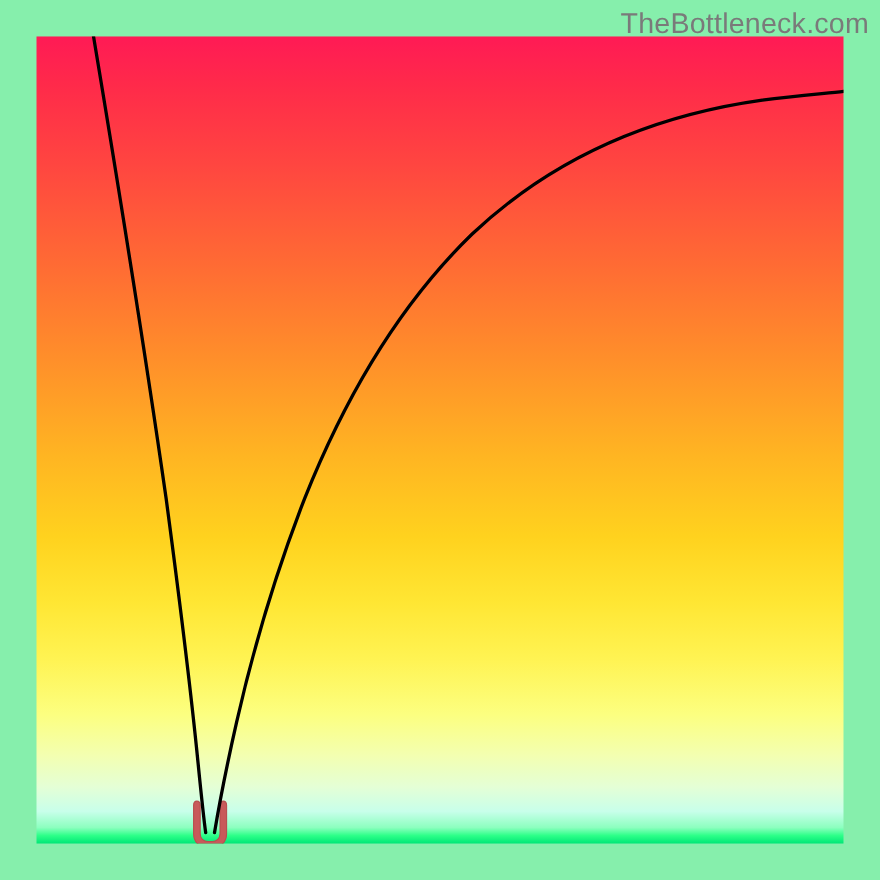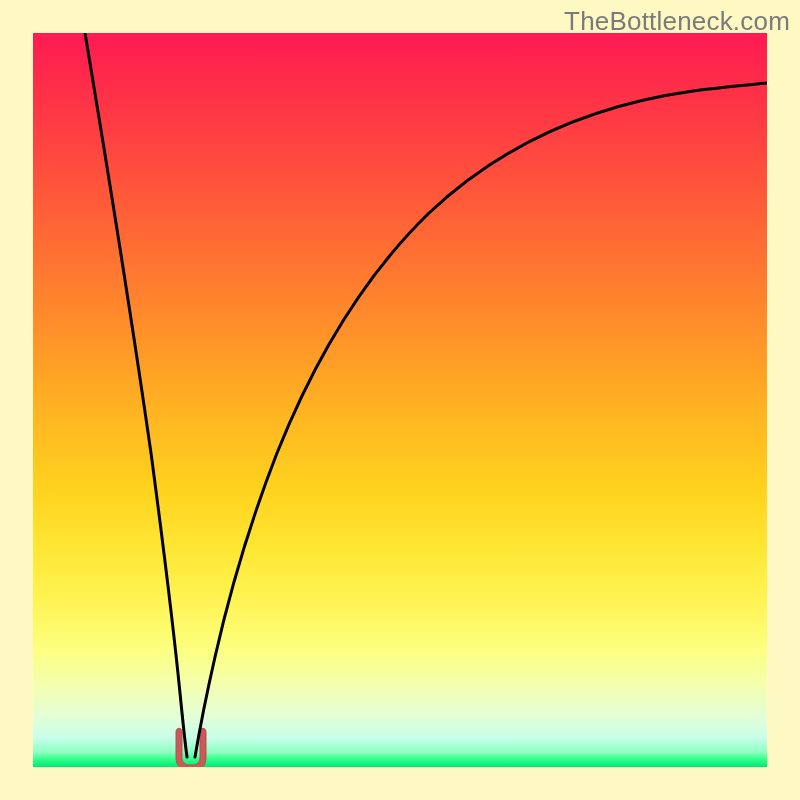--- a/index.html
+++ b/index.html
@@ -8,21 +8,21 @@
     width: 800px;
     height: 800px;
     overflow: hidden;
     background: #000;
     font-family: Arial, Helvetica, sans-serif;
   }
   .stage {
     position: relative;
     width: 800px;
     height: 800px;
-    background: #fef9c3;
+    background: #86efac;
   }
   .plot-area {
     position: absolute;
     left: 33px;
     top: 33px;
     width: 734px;
     height: 734px;
     overflow: hidden;
   }
   .gradient {

